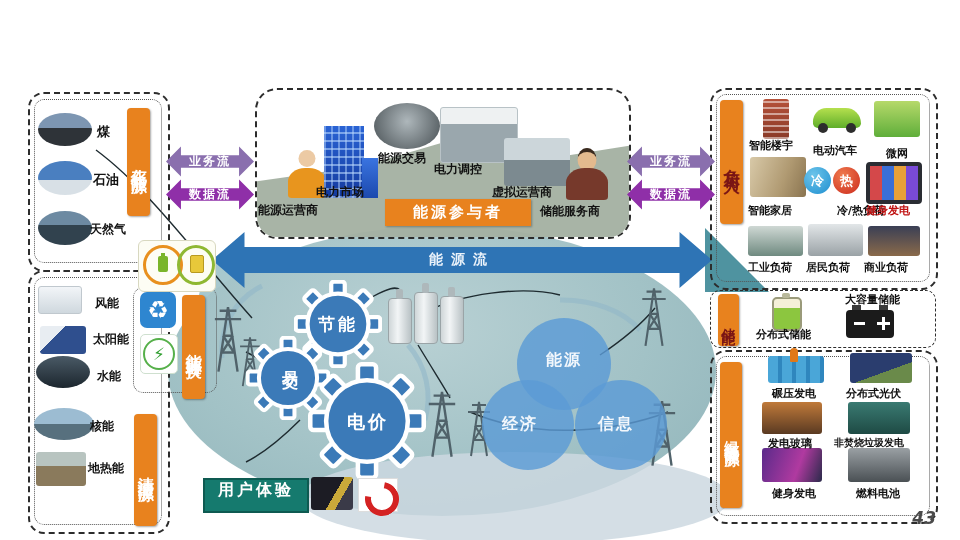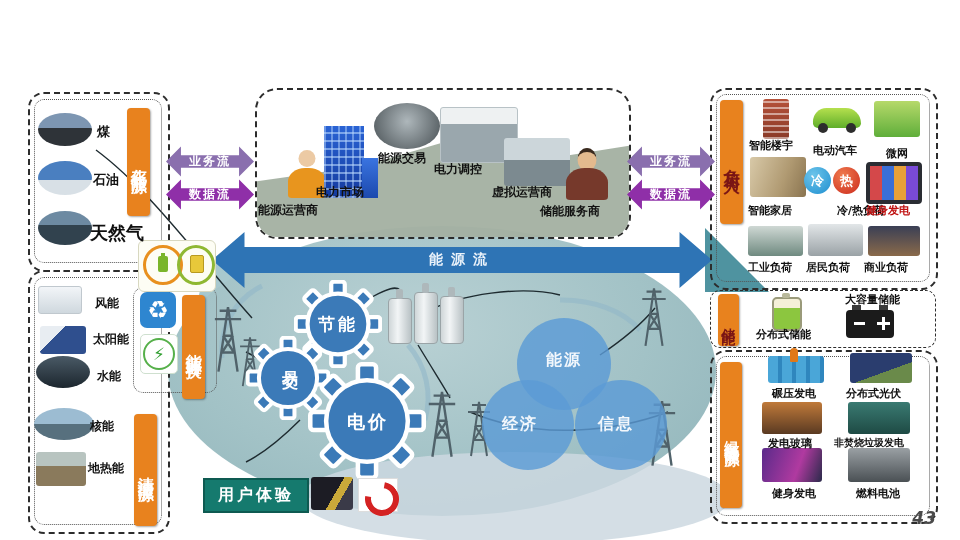--- a/index.html
+++ b/index.html
@@ -53,21 +53,21 @@
   
   .gear{position:absolute;z-index:5;}
   .gear-label{position:absolute;color:#fff;font-weight:800;z-index:6;text-align:center;}
 
   
   .venn{position:absolute;border-radius:50%;background:#5b9bd5;opacity:.82;z-index:4;}
   .venn-label{position:absolute;color:#f2f7fc;font-weight:700;font-size:16px;z-index:6;letter-spacing:2px;}
 
   
   .teal-box{position:absolute;background:#157a6e;color:#fff;font-weight:800;font-size:16px;
-      display:flex;align-items:center;justify-content:center;letter-spacing:3px;z-index:6;
+      display:flex;justify-content:center;letter-spacing:3px;z-index:6;
       border:2px solid #0e5a51;}
 
   
   #participants-banner{position:absolute;left:385px;top:199px;width:146px;height:27px;background:#e8821e;
       color:#fff;font-weight:800;font-size:15px;display:flex;align-items:center;justify-content:center;
       letter-spacing:3px;z-index:6;box-shadow:1px 1px 2px rgba(0,0,0,.3);}
 
   
   .person{position:absolute;z-index:5;}
   .person .head{position:absolute;left:50%;transform:translateX(-50%);top:0;border-radius:50%;background:#eccaa4;}
@@ -180,21 +180,21 @@
   <div class="inner-dot" style="left:34px;top:99px;width:126px;height:162px;"></div>
   <div class="vlabel" style="left:127px;top:108px;height:96px;">化石能源</div>
 
   <div class="photo oval" style="left:38px;top:113px;width:54px;height:33px;background:linear-gradient(#7d96b2 0 45%,#2e3338 45%);"></div>
   <div class="lbl" style="left:97px;top:123px;font-size:13px;">煤</div>
 
   <div class="photo oval" style="left:38px;top:161px;width:54px;height:34px;background:linear-gradient(#4a7fc0 0 55%,#d8e0e6 55%);"></div>
   <div class="lbl" style="left:93px;top:171px;font-size:13px;">石油</div>
 
   <div class="photo oval" style="left:38px;top:211px;width:54px;height:34px;background:linear-gradient(#6d8aa2 0 40%,#31424e 40%);"></div>
-  <div class="lbl" style="left:90px;top:221px;font-size:18px;">天然气</div>
+  <div class="lbl" style="left:90px;top:221px;font-size:12px;">天然气</div>
 
   <div class="panel" style="left:28px;top:270px;width:138px;height:260px;"></div>
   <div class="inner-dot" style="left:34px;top:277px;width:126px;height:246px;"></div>
   <div class="vlabel" style="left:134px;top:414px;height:100px;">清洁能源</div>
 
   <div class="photo" style="left:38px;top:286px;width:42px;height:26px;background:linear-gradient(#f2f5f8,#cfd8de);border:1px solid #c0c8ce;"></div>
   <div class="lbl" style="left:95px;top:295px;">风能</div>
 
   <div class="photo" style="left:40px;top:326px;width:46px;height:28px;background:linear-gradient(135deg,#e8edf2 0 35%,#2f4f8e 35%);"></div>
   <div class="lbl" style="left:93px;top:331px;">太阳能</div>
@@ -262,20 +262,23 @@
 
   <div class="photo" style="left:504px;top:138px;width:66px;height:48px;background:linear-gradient(#ccd6da 0 45%,#7c8a90 45%);"></div>
   <div class="lbl" style="left:492px;top:184px;">虚拟运营商</div>
 
   <div class="person" style="left:566px;top:148px;width:42px;height:52px;">
     <div class="head" style="width:19px;height:19px;background:#e3ba8e;border-top:4px solid #3a2a1e;"></div>
     <div class="body" style="height:32px;background:#76392b;"></div>
   </div>
   <div class="lbl" style="left:540px;top:203px;">储能服务商</div>
 
+  <div id="participants-banner">
+      <span>能源参与者</span>
+    </div>
 
   <svg class="gear" style="left:294px;top:280px;width:88px;height:88px;" viewBox="-52 -52 104 104">
     <g fill="#3b7ab8" stroke="#ffffff" stroke-width="5">
       <g>
         <rect x="-8" y="-50" width="16" height="18" rx="3"></rect>
           <rect x="-8" y="-50" width="16" height="18" rx="3" transform="rotate(45)"></rect>
         <rect x="-8" y="-50" width="16" height="18" rx="3" transform="rotate(90)"></rect>
           <rect x="-8" y="-50" width="16" height="18" rx="3" transform="rotate(135)"></rect>
         <rect x="-8" y="-50" width="16" height="18" rx="3" transform="rotate(180)"></rect>
           <rect x="-8" y="-50" width="16" height="18" rx="3" transform="rotate(225)"></rect>

